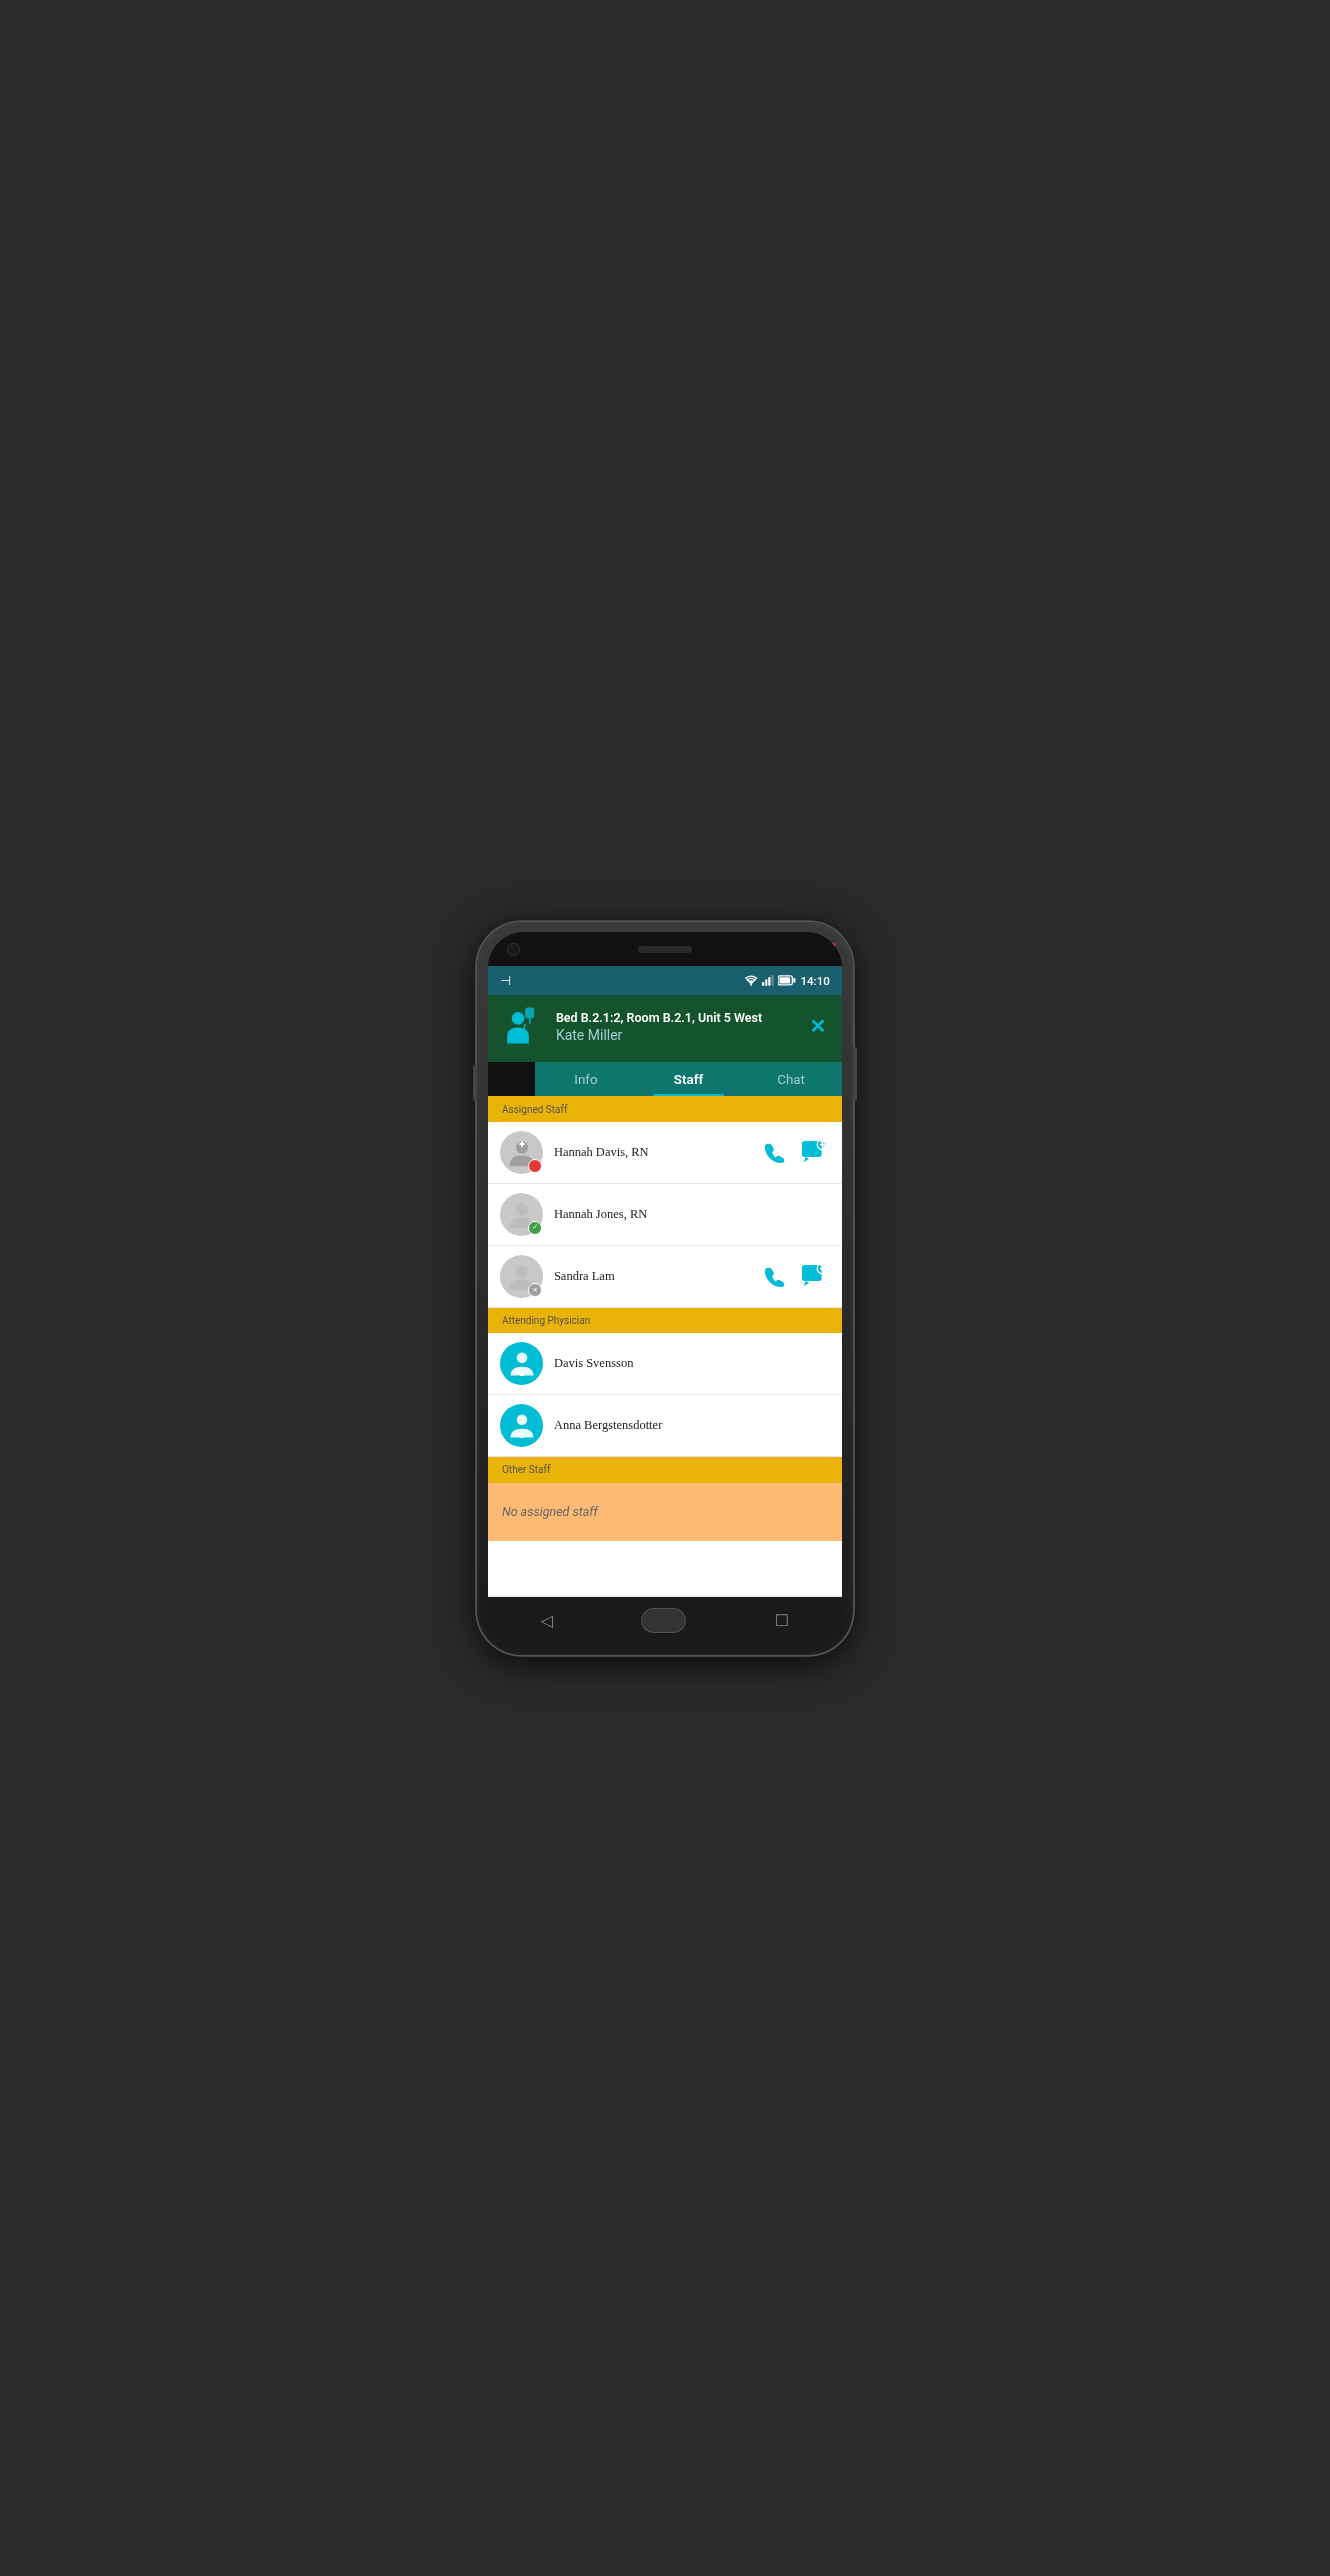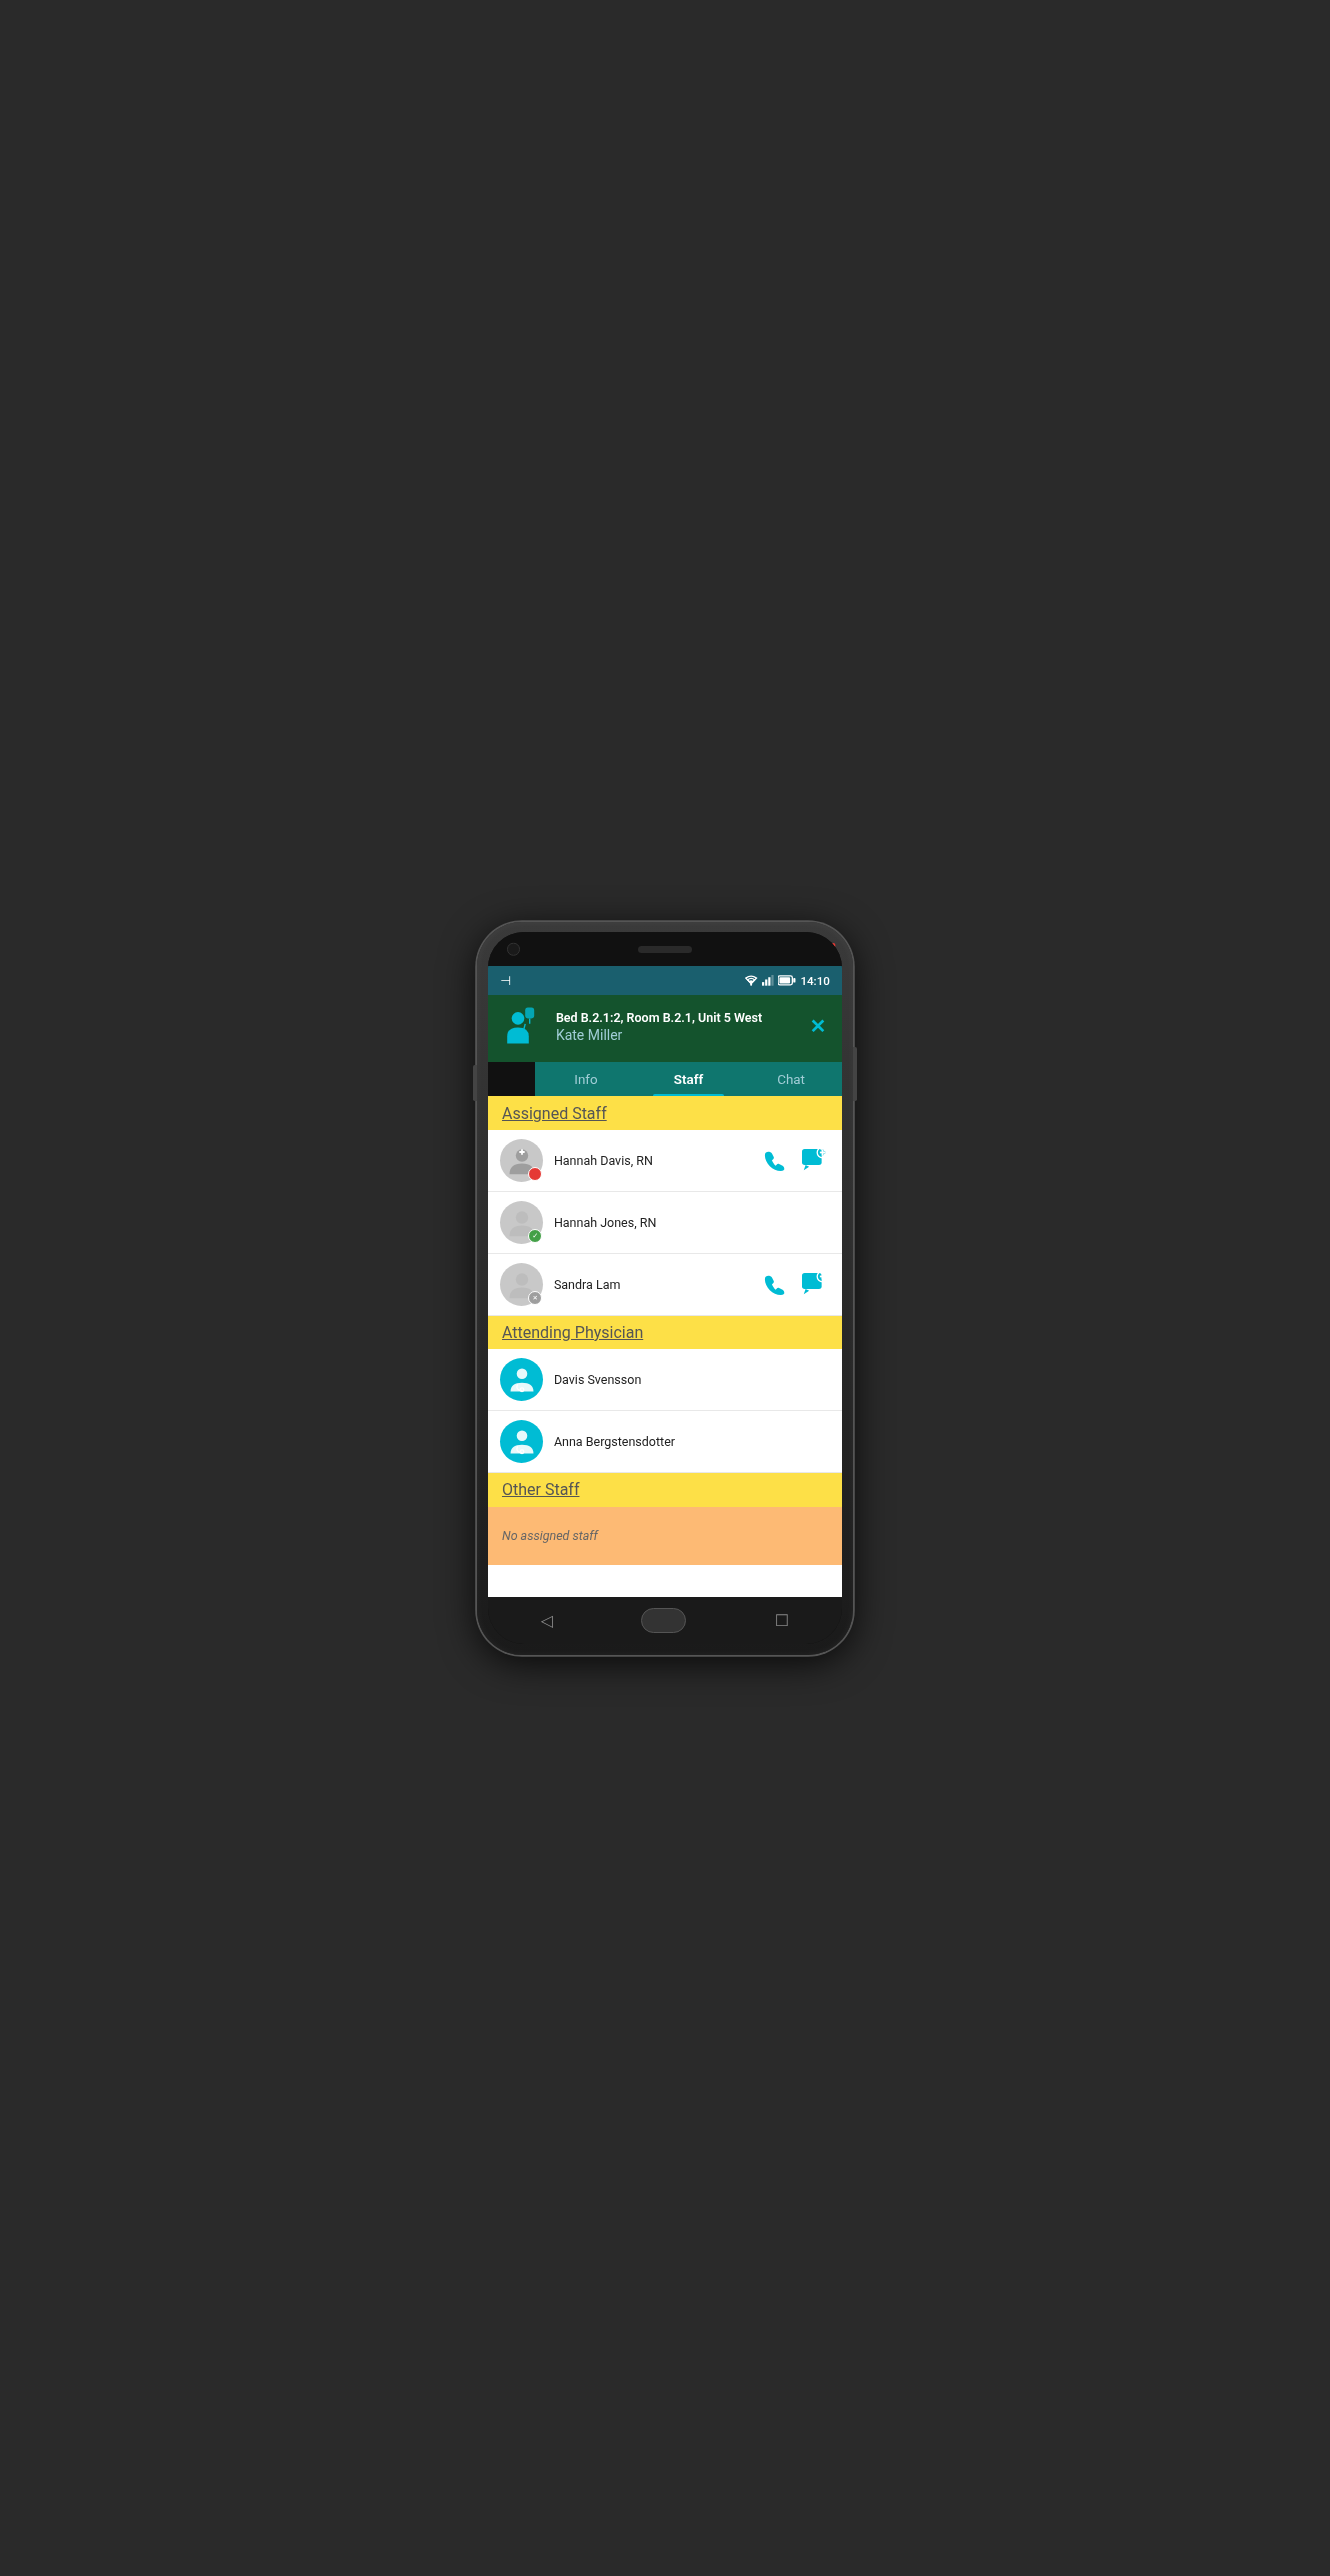--- a/index.html
+++ b/index.html
@@ -156,34 +156,34 @@
     }
 
     
     .content {
       flex: 1;
       overflow-y: auto;
       background: #f0f0f0;
     }
 
     .section-header {
-      background: #fde047;
+      background: #eab308;
       padding: 7.2px 14.3px;
-      font-size: 16px;
+      font-size: 10px;
       color: #555;
-      text-decoration: underline;
     }
 
     .staff-item {
       background: white;
       display: flex;
       align-items: center;
       padding: 9px 12.5px;
       border-bottom: 0.9px solid #e8e8e8;
       gap: 10.7px;
+      font-family: Liberation Serif, serif;
     }
 
     .avatar-wrap {
       position: relative;
       width: 43px;
       height: 43px;
       flex-shrink: 0;
     }
     .avatar-circle {
       width: 43px;

